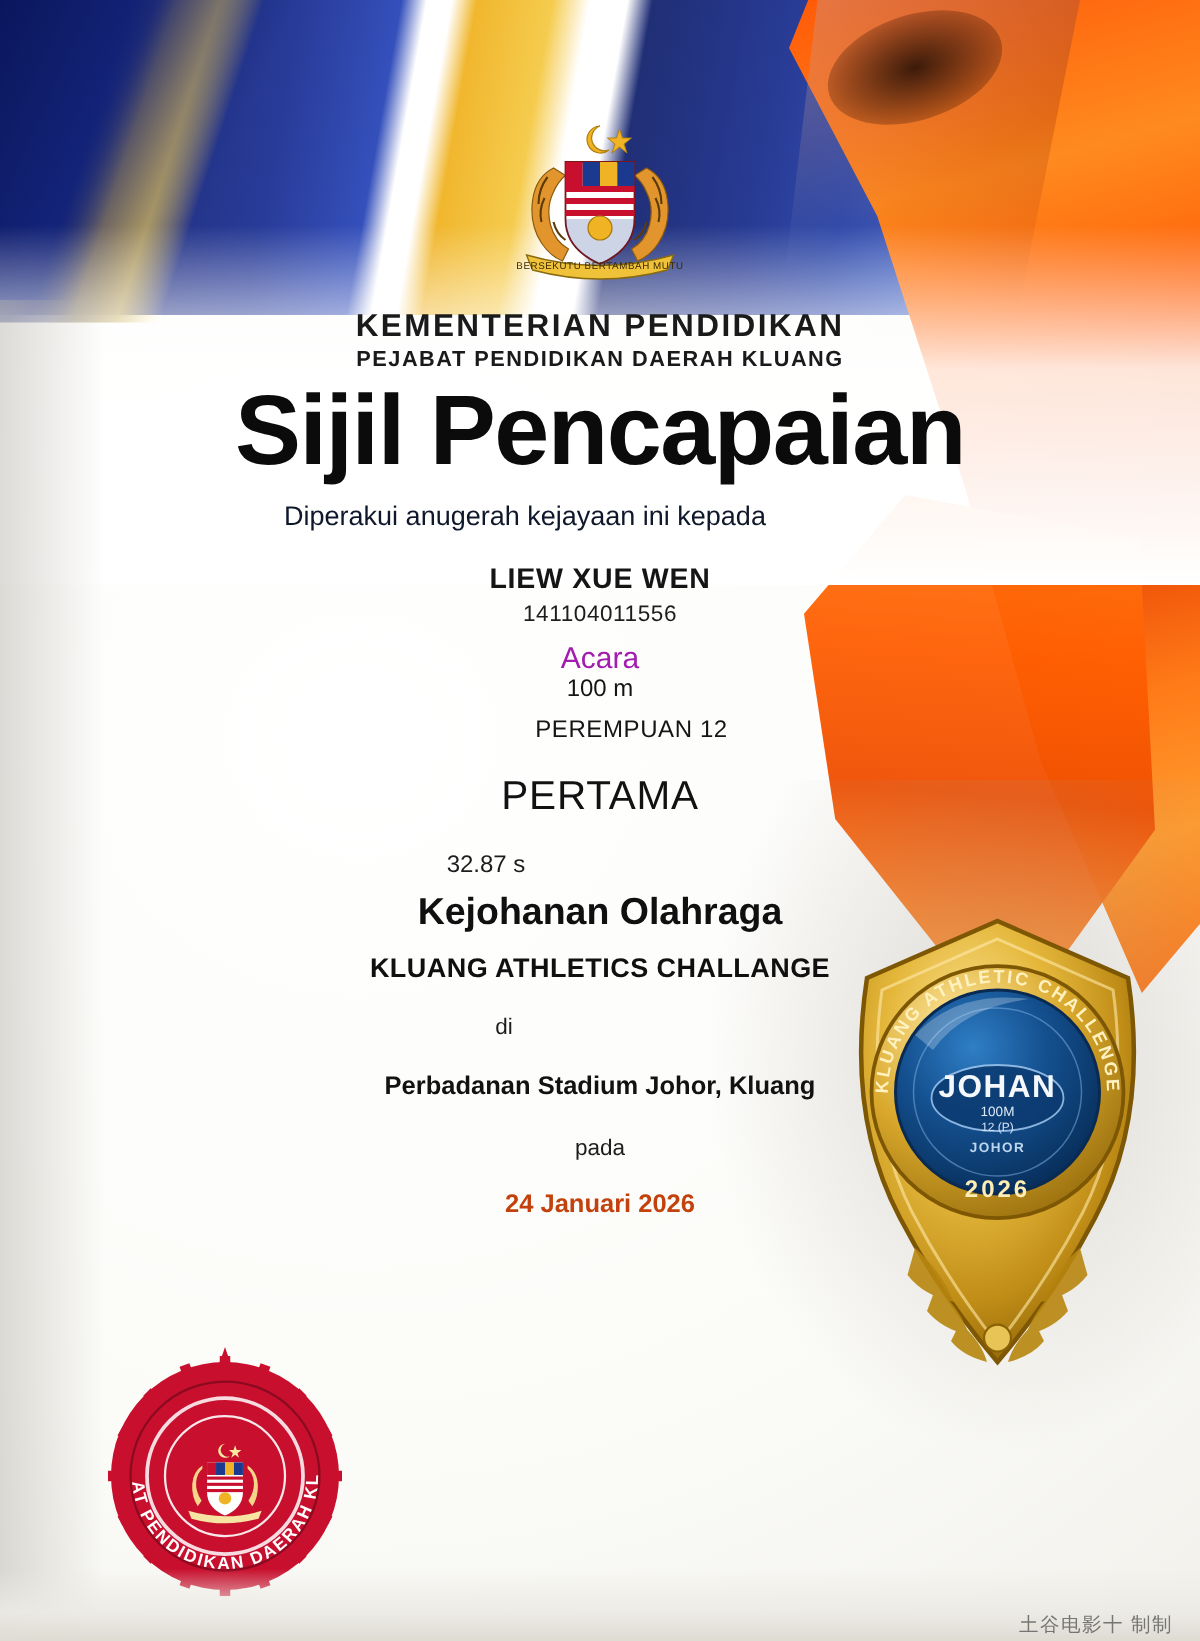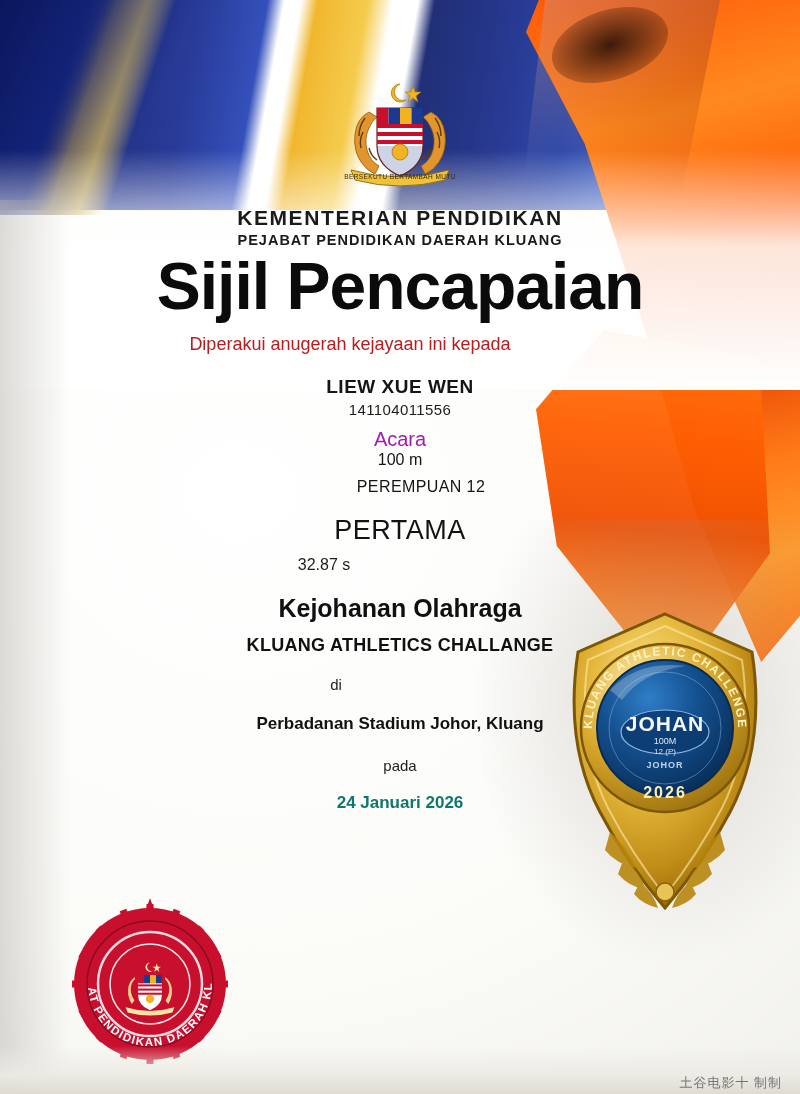--- a/index.html
+++ b/index.html
@@ -152,21 +152,21 @@
     font-size: 66px;
     font-weight: bold;
     letter-spacing: -1px;
     color: #0b0b0b;
     line-height: 1.05;
   }
   .subtitle {
     position: absolute;
     top: 334px; left: 0; width: 700px;
     font-size: 18px;
-    color: #b91c1c;
+    color: #0f172a;
   }
   .recipient {
     position: absolute;
     top: 376px; left: 0; width: 800px;
     font-size: 19px;
     font-weight: bold;
     letter-spacing: .5px;
     color: #151515;
   }
   .icnum {
@@ -198,21 +198,21 @@
   }
   .placement {
     position: absolute;
     top: 515px; left: 0; width: 800px;
     font-size: 27px;
     color: #121212;
     letter-spacing: .5px;
   }
   .result {
     position: absolute;
-    top: 556px; left: 0; width: 648px;
+    top: 568px; left: 0; width: 648px;
     font-size: 16px;
     color: #1d1d1d;
   }
   .eventtitle {
     position: absolute;
     top: 594px; left: 0; width: 800px;
     font-size: 25px;
     font-weight: bold;
     color: #101010;
   }
@@ -241,21 +241,21 @@
     position: absolute;
     top: 757px; left: 0; width: 800px;
     font-size: 15px;
     color: #1d1d1d;
   }
   .date {
     position: absolute;
     top: 793px; left: 0; width: 800px;
     font-size: 17px;
     font-weight: bold;
-    color: #0f766e;
+    color: #c2410c;
   }
 
   
   .signature-wrap {
     position: absolute;
     left: 280px;
     top: 880px;
     width: 240px;
     text-align: center;
   }

